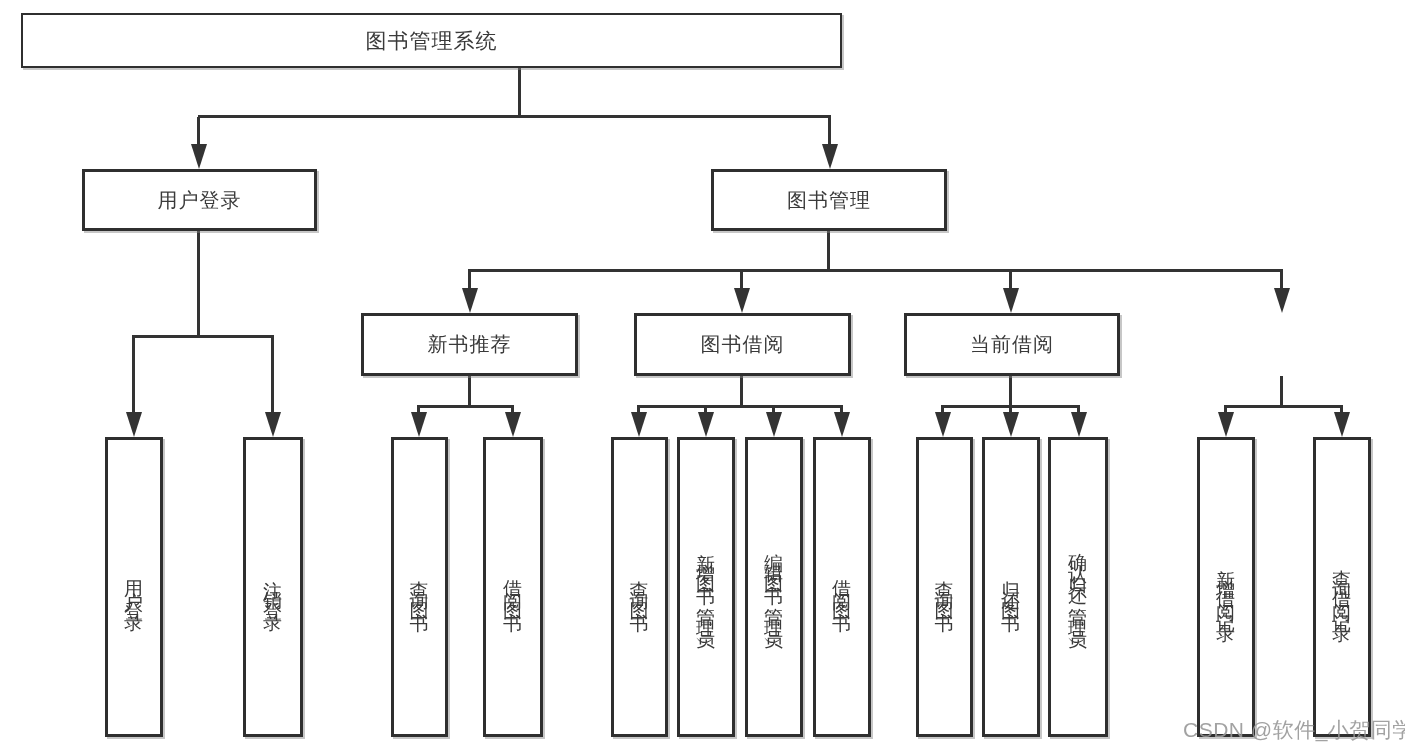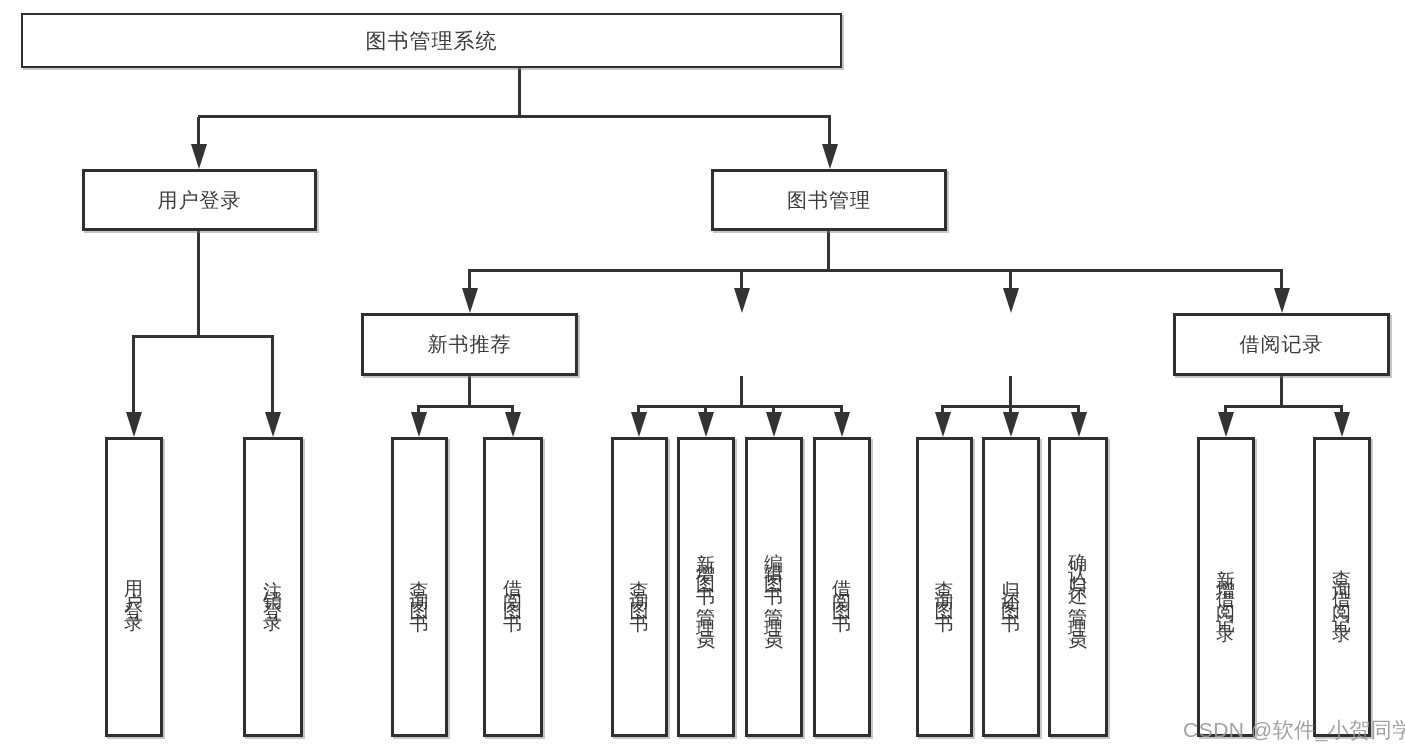--- a/index.html
+++ b/index.html
@@ -131,21 +131,22 @@
   <div class="arrowhead" style="left:1218px;top:412px"></div>
   <div class="vline" style="left:1340px;top:407px;height:8px"></div>
   <div class="arrowhead" style="left:1334px;top:412px"></div>
 
   <div class="box root" style="left:21px;top:13px;width:821px;height:55px">图书管理系统</div>
 
   <div class="box" style="left:82px;top:169px;width:235px;height:62px">用户登录</div>
   <div class="box" style="left:711px;top:169px;width:236px;height:62px">图书管理</div>
 
   <div class="box" style="left:361px;top:313px;width:217px;height:63px">新书推荐</div>
-  <div class="box" style="left:1173px;top:313px;width:217px;height:63px">借阅记录</div>
+  <div class="box" style="left:634px;top:313px;width:217px;height:63px">图书借阅</div>
+  <div class="box" style="left:904px;top:313px;width:216px;height:63px">当前借阅</div>
 
   <div class="vbox" style="left:105px;top:437px;width:58px;height:300px">
     <span>用户登录</span>
   </div>
   <div class="vbox" style="left:243px;top:437px;width:60px;height:300px">
     <span>注销登录</span>
   </div>
 
   <div class="vbox" style="left:391px;top:437px;width:57px;height:300px">
     <span>查询图书</span>

